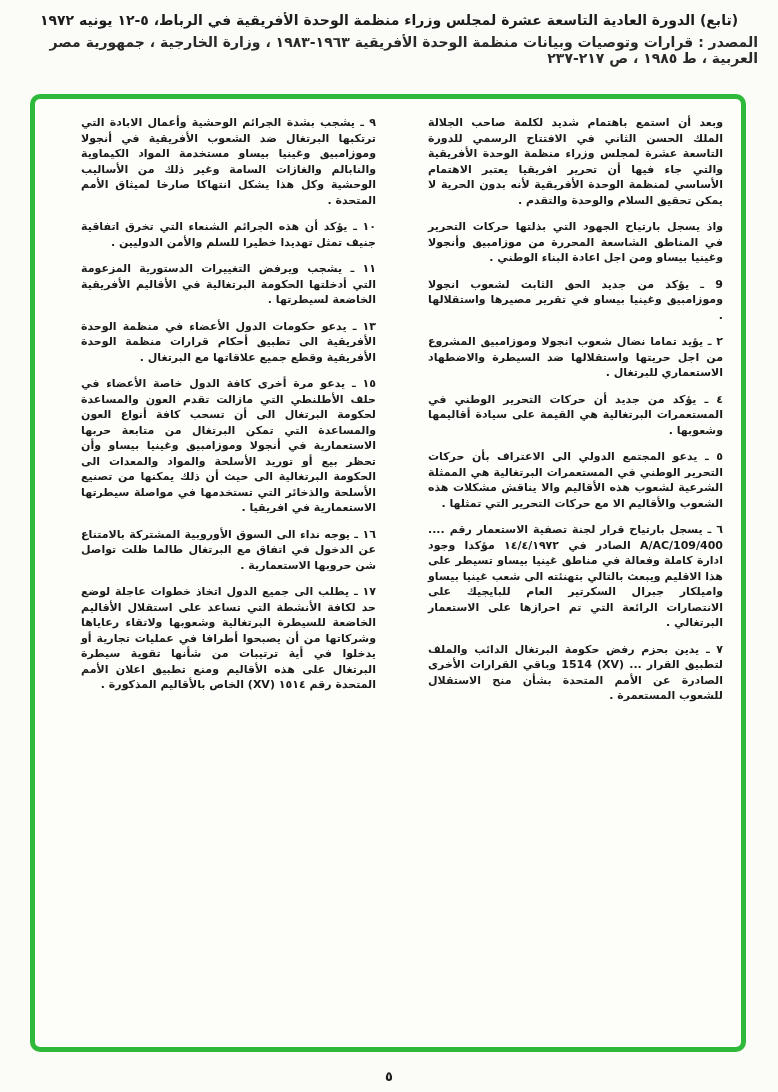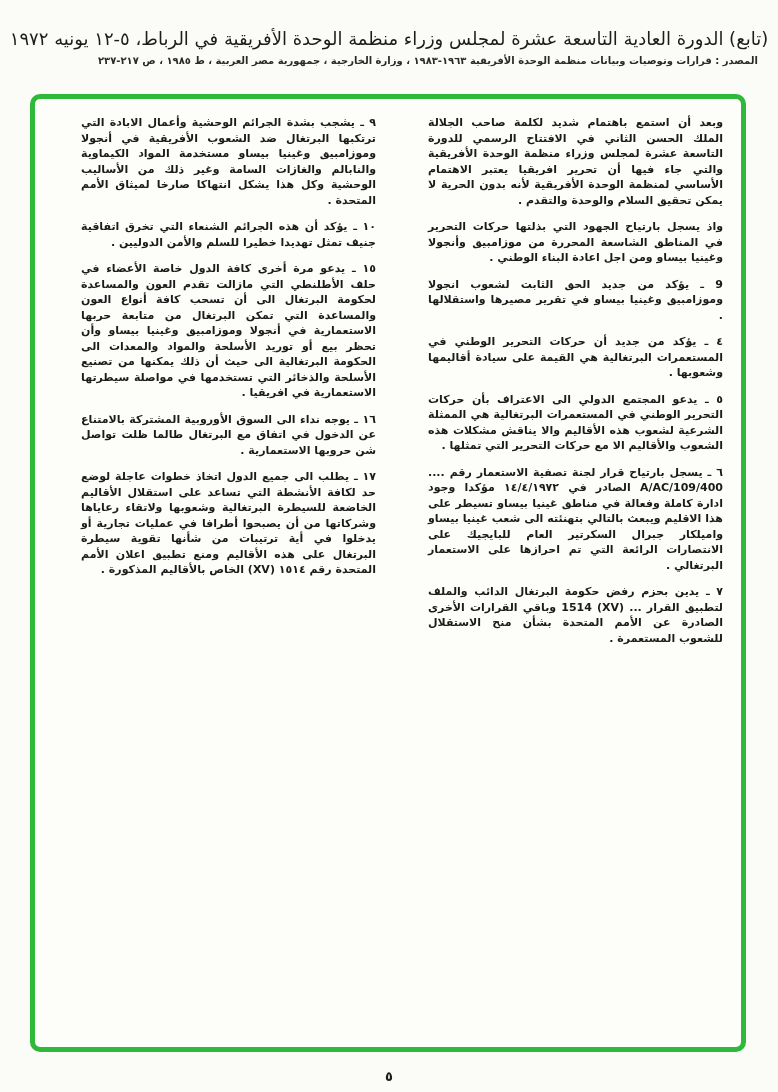--- a/index.html
+++ b/index.html
@@ -7,29 +7,29 @@
     width: 778px; height: 1092px;
     background: #fbfbf7;
     font-family: "DejaVu Sans", sans-serif;
     color: #1c1c1c;
     overflow: hidden;
     position: relative;
   }
   .page-header {
     direction: rtl;
     text-align: center;
-    padding-top: 28px;
-    font-size: 18px;
-    font-weight: normal;
+    padding-top: 12px;
+    font-size: 14px;
+    font-weight: bold;
     letter-spacing: 0;
   }
   .source-line {
     direction: rtl;
     text-align: right;
-    font-size: 10px;
+    font-size: 14px;
     font-weight: bold;
     padding: 6px 20px 0 20px;
     color: #2a2a2a;
   }
   .content-frame {
     position: absolute;
     left: 30px;
     top: 94px;
     width: 716px;
     height: 958px;
@@ -72,29 +72,32 @@
 
 <div class="source-line">المصدر : قرارات وتوصيات وبيانات منظمة الوحدة الأفريقية ١٩٦٣-١٩٨٣ ، وزارة الخارجية ، جمهورية مصر العربية ، ط ١٩٨٥ ، ص ٢١٧-٢٣٧</div>
 
 <div class="content-frame" style="border-color: rgb(46, 185, 58);">
   <div class="columns">
 
     <div class="col">
       <p class="para">وبعد أن استمع باهتمام شديد لكلمة صاحب الجلالة الملك الحسن الثاني في الافتتاح الرسمي للدورة التاسعة عشرة لمجلس وزراء منظمة الوحدة الأفريقية والتي جاء فيها أن تحرير افريقيا يعتبر الاهتمام الأساسي لمنظمة الوحدة الأفريقية لأنه بدون الحرية لا يمكن تحقيق السلام والوحدة والتقدم .</p>
       <p class="para">واذ يسجل بارتياح الجهود التي بذلتها حركات التحرير في المناطق الشاسعة المحررة من موزامبيق وأنجولا وغينيا بيساو ومن اجل اعادة البناء الوطني .</p>
       <p class="para">9 ـ يؤكد من جديد الحق الثابت لشعوب انجولا وموزامبيق وغينيا بيساو في تقرير مصيرها واستقلالها .</p>
+      <p class="para">٢ ـ يؤيد تماما نضال شعوب انجولا وموزامبيق المشروع من اجل حريتها واستقلالها ضد السيطرة والاضطهاد الاستعماري للبرتغال .</p>
       <p class="para">٤ ـ يؤكد من جديد أن حركات التحرير الوطني في المستعمرات البرتغالية هي القيمة على سيادة أقاليمها وشعوبها .</p>
       <p class="para">٥ ـ يدعو المجتمع الدولي الى الاعتراف بأن حركات التحرير الوطني في المستعمرات البرتغالية هي الممثلة الشرعية لشعوب هذه الأقاليم والا يناقش مشكلات هذه الشعوب والأقاليم الا مع حركات التحرير التي تمثلها .</p>
       <p class="para">٦ ـ يسجل بارتياح قرار لجنة تصفية الاستعمار رقم .... A/AC/109/400 الصادر في ١٤/٤/١٩٧٢ مؤكدا وجود ادارة كاملة وفعالة في مناطق غينيا بيساو تسيطر على هذا الاقليم ويبعث بالتالي بتهنئته الى شعب غينيا بيساو واميلكار جبرال السكرتير العام للبايجيك على الانتصارات الرائعة التي تم احرازها على الاستعمار البرتغالي .</p>
       <p class="para">٧ ـ يدين بحزم رفض حكومة البرتغال الدائب والملف لتطبيق القرار ... ‎1514 (XV)‎ وباقي القرارات الأخرى الصادرة عن الأمم المتحدة بشأن منح الاستقلال للشعوب المستعمرة .</p>
     </div>
 
     <div class="col">
       <p class="para">٩ ـ يشجب بشدة الجرائم الوحشية وأعمال الابادة التي ترتكبها البرتغال ضد الشعوب الأفريقية في أنجولا وموزامبيق وغينيا بيساو مستخدمة المواد الكيماوية والنابالم والغازات السامة وغير ذلك من الأساليب الوحشية وكل هذا يشكل انتهاكا صارخا لميثاق الأمم المتحدة .</p>
       <p class="para">١٠ ـ يؤكد أن هذه الجرائم الشنعاء التي تخرق اتفاقية جنيف تمثل تهديدا خطيرا للسلم والأمن الدوليين .</p>
+      <p class="para">١١ ـ يشجب ويرفض التغييرات الدستورية المزعومة التي أدخلتها الحكومة البرتغالية في الأقاليم الأفريقية الخاضعة لسيطرتها .</p>
+      <p class="para">١٣ ـ يدعو حكومات الدول الأعضاء في منظمة الوحدة الأفريقية الى تطبيق أحكام قرارات منظمة الوحدة الأفريقية وقطع جميع علاقاتها مع البرتغال .</p>
       <p class="para">١٥ ـ يدعو مرة أخرى كافة الدول خاصة الأعضاء في حلف الأطلنطي التي مازالت تقدم العون والمساعدة لحكومة البرتغال الى أن تسحب كافة أنواع العون والمساعدة التي تمكن البرتغال من متابعة حربها الاستعمارية في أنجولا وموزامبيق وغينيا بيساو وأن تحظر بيع أو توريد الأسلحة والمواد والمعدات الى الحكومة البرتغالية الى حيث أن ذلك يمكنها من تصنيع الأسلحة والذخائر التي تستخدمها في مواصلة سيطرتها الاستعمارية في افريقيا .</p>
       <p class="para">١٦ ـ يوجه نداء الى السوق الأوروبية المشتركة بالامتناع عن الدخول في اتفاق مع البرتغال طالما ظلت تواصل شن حروبها الاستعمارية .</p>
       <p class="para">١٧ ـ يطلب الى جميع الدول اتخاذ خطوات عاجلة لوضع حد لكافة الأنشطة التي تساعد على استقلال الأقاليم الخاضعة للسيطرة البرتغالية وشعوبها ولاتقاء رعاياها وشركاتها من أن يصبحوا أطرافا في عمليات تجارية أو يدخلوا في أية ترتيبات من شأنها تقوية سيطرة البرتغال على هذه الأقاليم ومنع تطبيق اعلان الأمم المتحدة رقم ١٥١٤ ‎(XV)‎ الخاص بالأقاليم المذكورة .</p>
     </div>
 
   </div>
 </div>
 
 <div class="page-number">٥</div>
 

